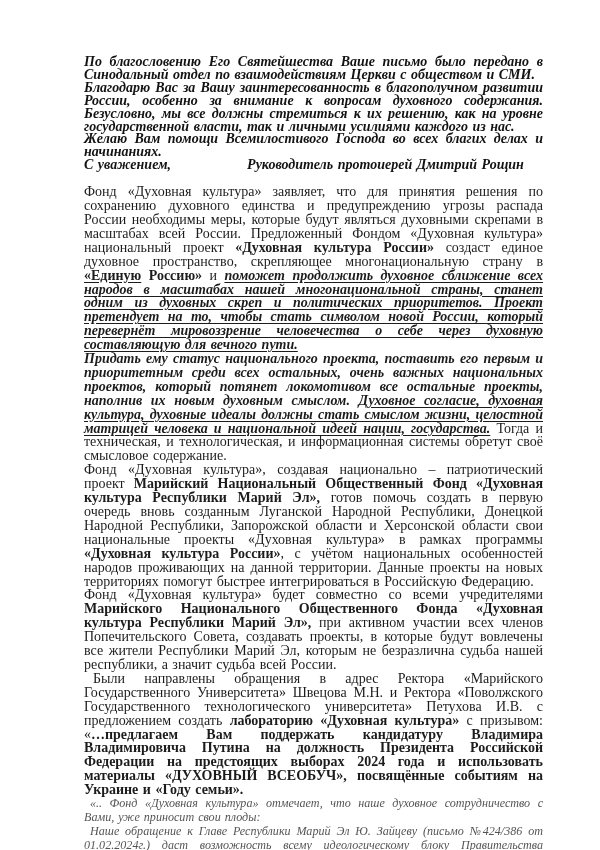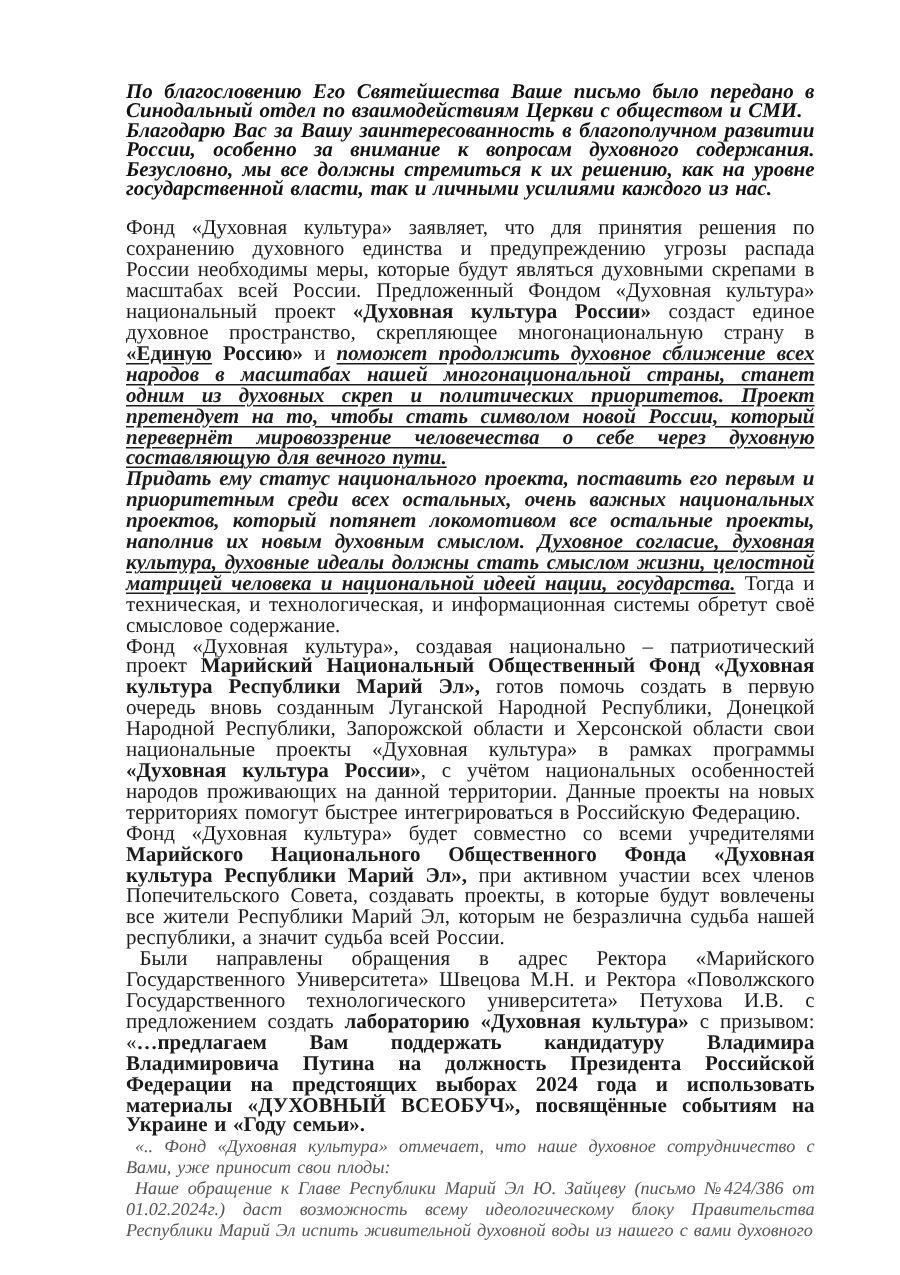--- a/index.html
+++ b/index.html
@@ -52,20 +52,22 @@
   .run.i { font-style: italic; }
   .run.u { text-decoration: underline; text-underline-offset: 2px; }
   .run.gap { margin-left: 76px; }
 </style>
 </head>
 <body>
 
 <div class="page">
     <p class="para lead"><span class="run">По благословению Его Святейшества Ваше письмо было передано в Синодальный отдел по взаимодействиям Церкви с обществом и СМИ.</span></p>
     <p class="para lead"><span class="run">Благодарю Вас за Вашу заинтересованность в благополучном развитии России, особенно за внимание к вопросам духовного содержания. Безусловно, мы все должны стремиться к их решению, как на уровне государственной власти, так и личными усилиями каждого из нас.</span></p>
+    <p class="para lead"><span class="run">Желаю Вам помощи Всемилостивого Господа во всех благих делах и начинаниях.</span></p>
+    <p class="para lead"><span class="run">С уважением,</span><span class="run gap">Руководитель протоиерей Дмитрий Рощин</span></p>
     <p class="para body gap-top"><span class="run">Фонд «Духовная культура» заявляет, что для принятия решения по сохранению духовного единства и предупреждению угрозы распада России необходимы меры, которые будут являться духовными скрепами в масштабах всей России. Предложенный Фондом «Духовная культура» национальный проект </span><span class="run b">«Духовная культура России»</span><span class="run"> создаст единое духовное пространство, скрепляющее многонациональную страну в </span><span class="run b u">«Единую</span><span class="run b"> Россию»</span><span class="run"> и </span><span class="run b i u">поможет продолжить духовное сближение всех народов в масштабах нашей многонациональной страны, станет одним из духовных скреп и политических приоритетов. Проект претендует на то, чтобы стать символом новой России, который перевернёт мировоззрение человечества о себе через духовную составляющую для вечного пути.</span></p>
     <p class="para body"><span class="run b i">Придать ему статус национального проекта, поставить его первым и приоритетным среди всех остальных, очень важных национальных проектов, который потянет локомотивом все остальные проекты, наполнив их новым духовным смыслом. </span><span class="run b i u">Духовное согласие, духовная культура, духовные идеалы должны стать смыслом жизни, целостной матрицей человека и национальной идеей нации, государства.</span><span class="run"> Тогда и техническая, и технологическая, и информационная системы обретут своё смысловое содержание.</span></p>
     <p class="para body"><span class="run">Фонд «Духовная культура», создавая национально – патриотический проект </span><span class="run b">Марийский Национальный Общественный Фонд «Духовная культура Республики Марий Эл»,</span><span class="run"> готов помочь создать в первую очередь вновь созданным Луганской Народной Республики, Донецкой Народной Республики,  Запорожской области и Херсонской области свои национальные проекты «Духовная культура» в рамках программы </span><span class="run b">«Духовная культура России»</span><span class="run">, с учётом национальных особенностей народов проживающих на данной территории. Данные проекты на новых территориях помогут быстрее интегрироваться в Российскую Федерацию.</span></p>
     <p class="para body"><span class="run">Фонд «Духовная культура» будет совместно со всеми учредителями </span><span class="run b">Марийского Национального Общественного Фонда «Духовная культура Республики Марий Эл»,</span><span class="run"> при активном участии всех членов Попечительского Совета, создавать проекты, в которые будут вовлечены все жители Республики Марий Эл, которым не безразлична судьба нашей республики, а значит судьба всей России.</span></p>
     <p class="para body indent"><span class="run">Были направлены обращения в адрес Ректора «Марийского Государственного Университета» Швецова М.Н. и Ректора «Поволжского Государственного технологического университета» Петухова И.В. с предложением создать </span><span class="run b">лабораторию «Духовная культура»</span><span class="run">  с призывом: «</span><span class="run b">…предлагаем Вам поддержать кандидатуру Владимира Владимировича Путина на должность Президента Российской Федерации на предстоящих выборах 2024 года и использовать материалы «ДУХОВНЫЙ ВСЕОБУЧ», посвящённые событиям на Украине и «Году семьи».</span></p>
     <p class="para note indent-sm"><span class="run">«.. Фонд «Духовная культура» отмечает, что наше духовное сотрудничество с Вами, уже приносит свои плоды:</span></p>
     <p class="para note indent-sm"><span class="run">Наше обращение к Главе Республики Марий Эл Ю. Зайцеву (письмо №424/386 от 01.02.2024г.) даст возможность всему идеологическому блоку Правительства Республики Марий Эл испить живительной духовной  воды из нашего с вами духовного</span></p>
   </div>
 
 </body></html>

